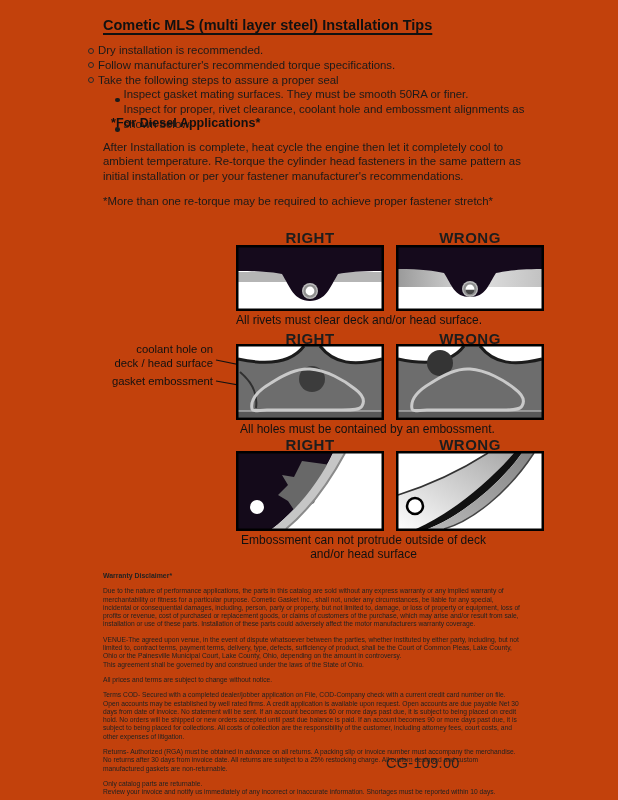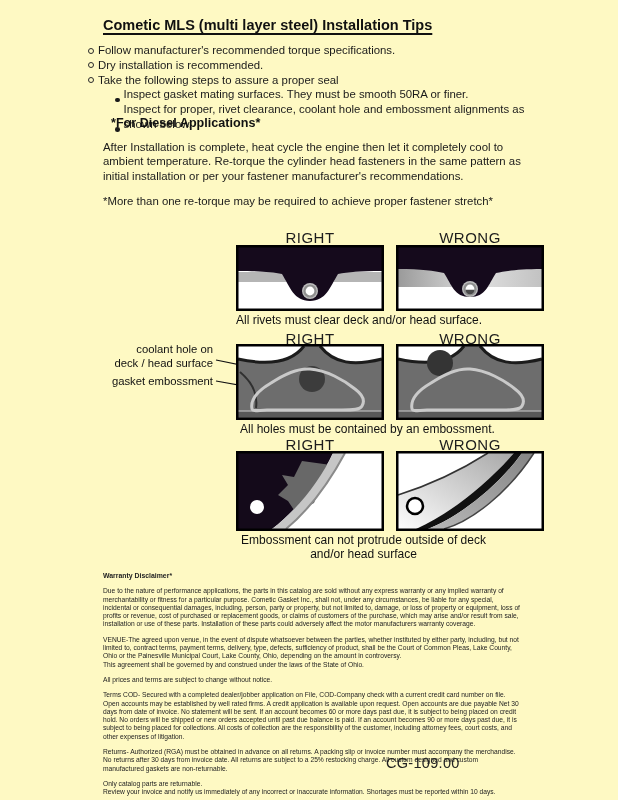--- a/index.html
+++ b/index.html
@@ -1,33 +1,33 @@
 <!DOCTYPE html>
 <html><head>
 <meta charset="utf-8">
 <style>
   html,body{margin:0;padding:0;background:#ffffff;}
-  .page{position:relative;width:618px;height:800px;background:#fef9c3;overflow:hidden;
+  .page{position:relative;width:618px;height:800px;background:#c2410c;overflow:hidden;
         font-family:"Liberation Sans","DejaVu Sans",sans-serif;color:#1a1a1a;}
 
   .title{position:absolute;left:103px;top:17px;font-size:14.5px;font-weight:bold;color:#111;
          text-decoration:underline;text-underline-offset:3px;text-decoration-thickness:1.5px;}
 
   .bullets{position:absolute;left:88px;top:43px;width:470px;font-size:11.4px;line-height:14.8px;}
   .b-row{display:flex;align-items:flex-start;}
   .mk-o{flex:none;width:4px;height:4px;border:1.1px solid #2a2a2a;border-radius:50%;margin:4.5px 4px 0 0;}
   .sub-row{display:flex;align-items:flex-end;padding-left:27px;}
   .mk-f{flex:none;width:4.6px;height:4.6px;background:#1a1a1a;border-radius:50%;margin:4.5px 4px 0 0;}
 
   .diesel{position:absolute;left:103px;top:116px;width:437px;font-size:11.4px;line-height:14.6px;}
   .diesel-h{font-size:12.6px;font-weight:bold;margin:0 0 9px 8px;color:#111;}
   .diesel p{margin:0 0 11px 0;}
 
   .fig{position:absolute;left:0;width:618px;}
-  .fig-label{position:absolute;width:148px;text-align:center;top:0;font-size:15px;font-weight:normal;
+  .fig-label{position:absolute;width:148px;text-align:center;top:0;font-size:15px;font-weight:bold;
              letter-spacing:.5px;color:#1d1d1d;}
   .fig-label.r{left:236px}
   .fig-label.w{left:396px}
   .fig-box{position:absolute;line-height:0;}
   .fig-box.r{left:236px}
   .fig-box.w{left:396px}
   .fig-cap{position:absolute;font-size:12px;line-height:14px;color:#111;text-align:center;}
 
   .callout{position:absolute;text-align:right;font-size:11.3px;line-height:13.5px;color:#111;}
   .callout span{display:block;}
@@ -43,25 +43,25 @@
 </head>
 <body>
 
 <div class="page">
 
   <div class="title">Cometic MLS (multi layer steel) Installation Tips</div>
 
   <div class="bullets">
     <div class="b-row">
       <span class="mk-o"></span>
-      <span>Follow manufacturer's recommended torque specifications.</span>
+      <span>Dry installation is recommended.</span>
     </div>
     <div class="b-row">
       <span class="mk-o"></span>
-      <span>Dry installation is recommended.</span>
+      <span>Follow manufacturer's recommended torque specifications.</span>
     </div>
     <div class="b-row">
       <span class="mk-o"></span>
       <span>Take the following steps to assure a proper seal</span>
     </div>
     <div class="sub-row">
       <span class="mk-f"></span>
       <span>Inspect gasket mating surfaces.  They must be smooth 50RA or finer.</span>
     </div>
     <div class="sub-row">

